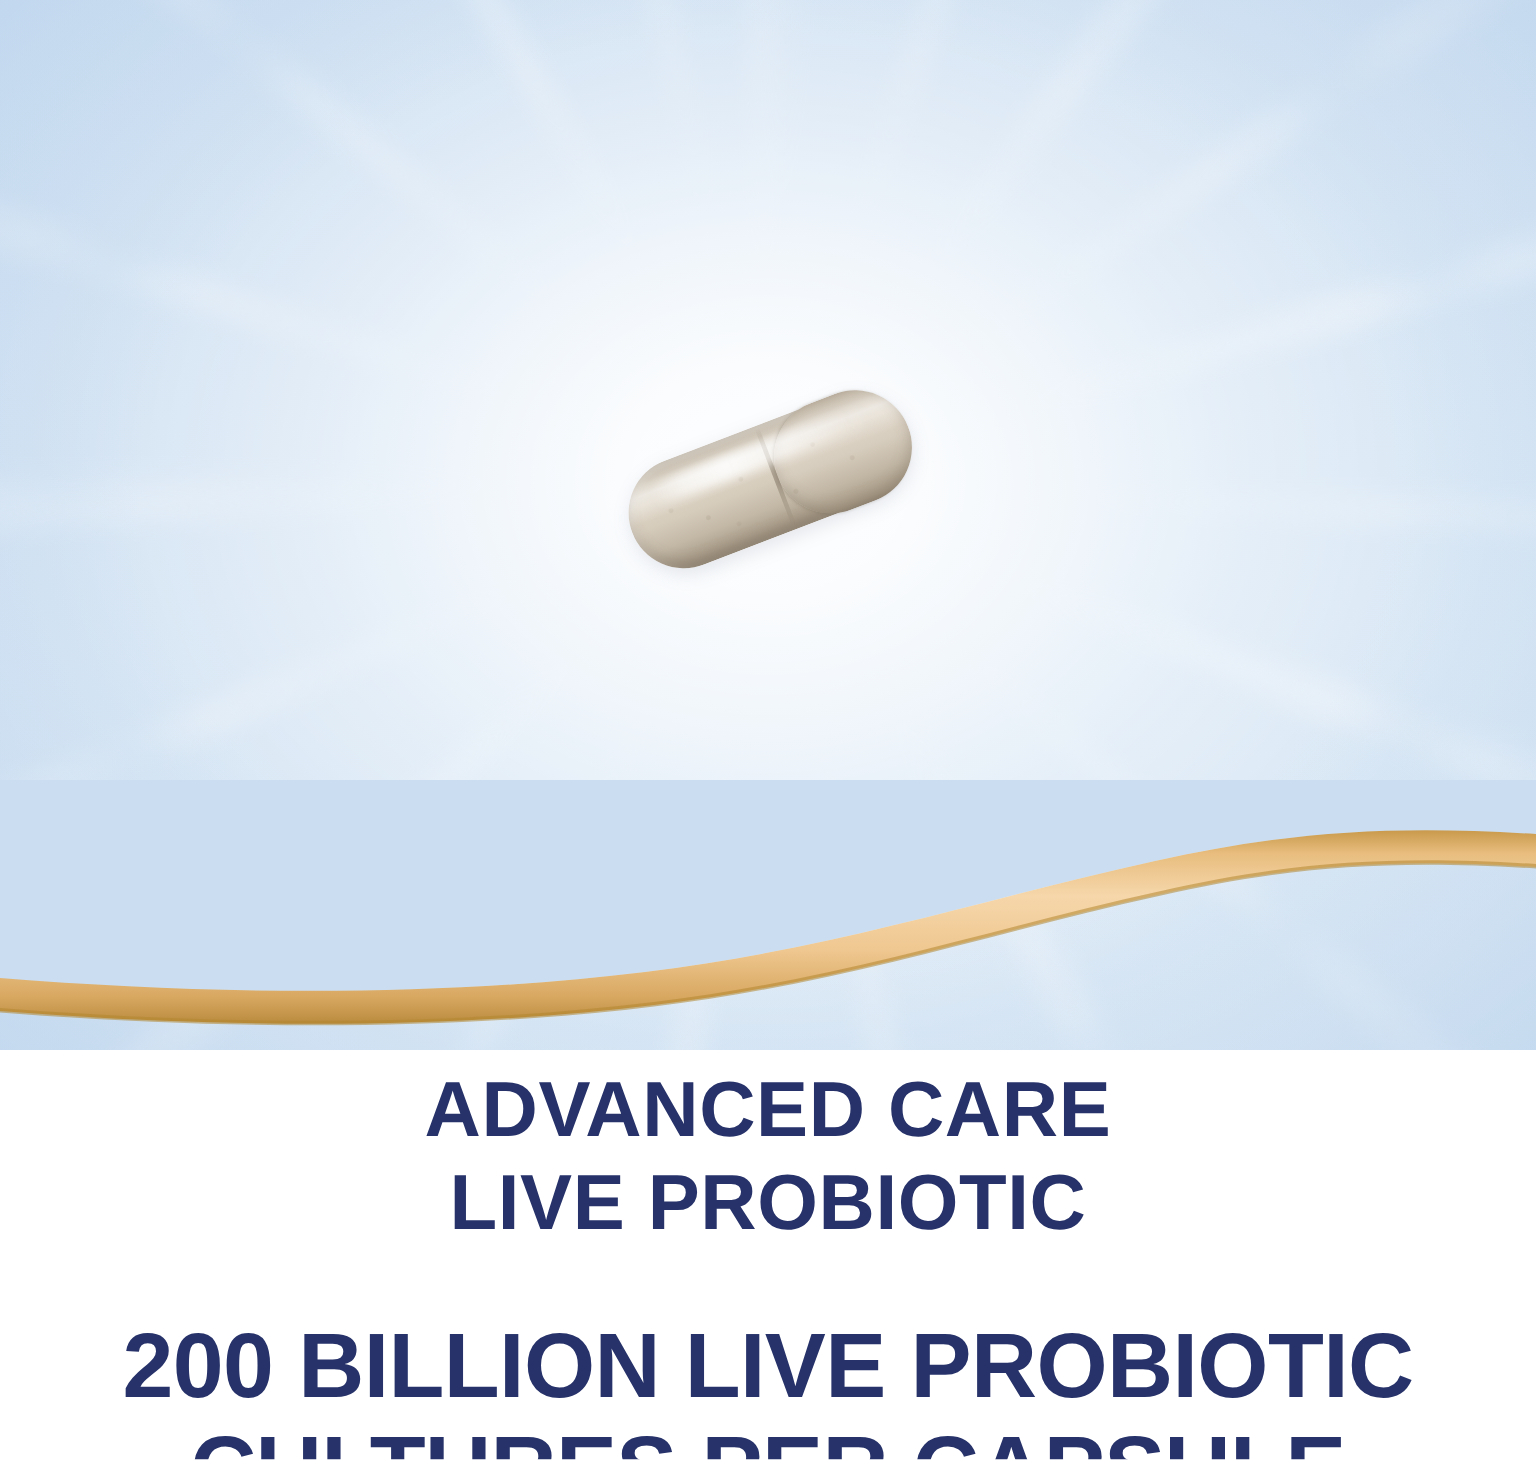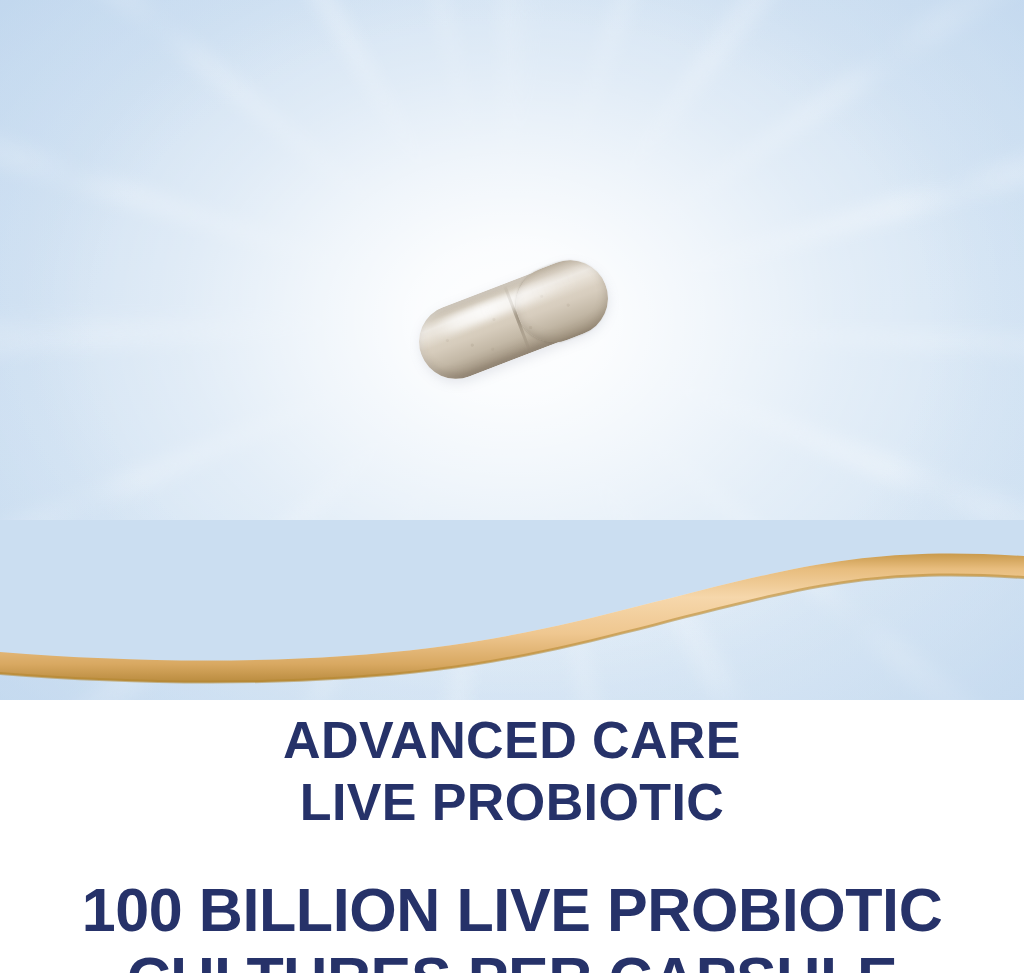--- a/index.html
+++ b/index.html
@@ -348,18 +348,18 @@
              C 664,101 566,135 436,151
              C 306,167 152,167 0,155 Z" fill="#b2862f" opacity="0.55"></path>
   </svg>
 
   <div class="text-block">
     <div class="headline headline-primary">
       <span>ADVANCED CARE</span>
       <span class="line2">LIVE PROBIOTIC</span>
     </div>
     <div class="headline headline-secondary">
-      <span>100 BILLION LIVE PROBIOTIC</span>
+      <span>200 BILLION LIVE PROBIOTIC</span>
       <span class="line2">CULTURES PER CAPSULE</span>
     </div>
   </div>
 
 </div>
 
 </body></html>

